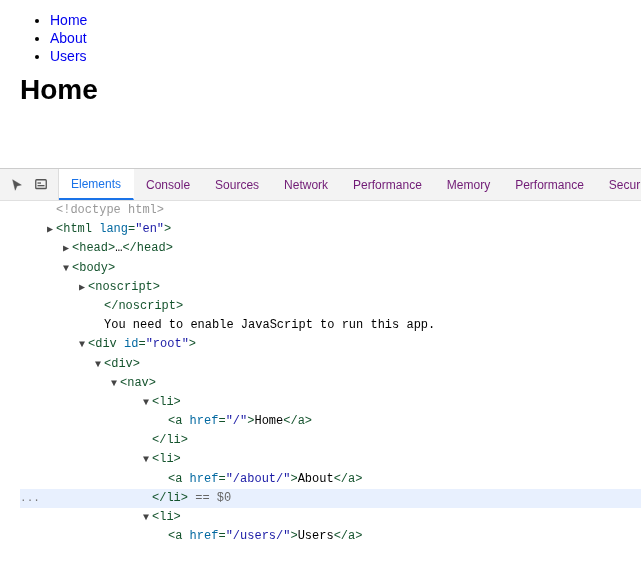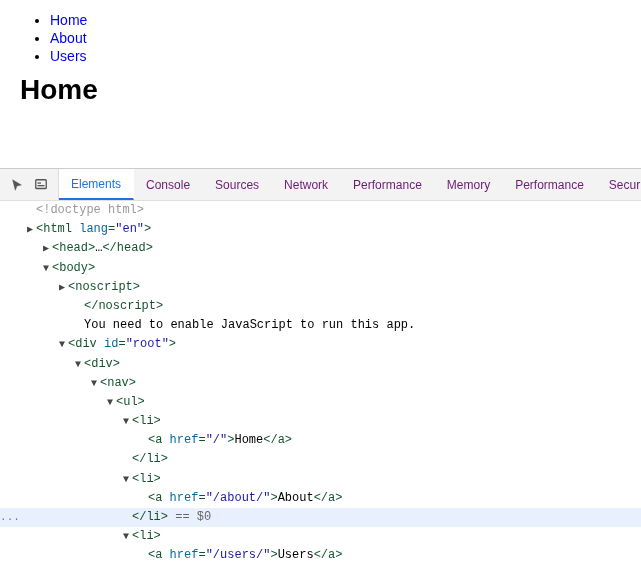--- a/index.html
+++ b/index.html
@@ -113,20 +113,21 @@
       font-size: 12px;
       line-height: 1.6;
     }
 
     .code-line {
       display: flex;
       align-items: center;
       padding: 0 0 0 0;
       white-space: nowrap;
       position: relative;
+      margin-left: 20px;
     }
 
     .code-line.highlighted {
       background: #e8f0fe;
     }
 
     .code-line .dots {
       color: #777;
       font-size: 11px;
       width: 20px;
@@ -236,24 +237,20 @@
       <div class="code-line">
         <span class="dots">&nbsp;</span>
         <span class="code-content"><span style="display:inline-block;width:48px"></span><span class="toggle">▼</span><span class="tag">&lt;div&gt;</span></span>
       </div>
       <div class="code-line">
         <span class="dots">&nbsp;</span>
         <span class="code-content"><span style="display:inline-block;width:64px"></span><span class="toggle">▼</span><span class="tag">&lt;nav&gt;</span></span>
       </div>
       <div class="code-line">
         <span class="dots">&nbsp;</span>
-        <span class="code-content"><span style="display:inline-block;width:80px"></span><span class="toggle">▼</span><span class="tag">&lt;ul&gt;</span></span>
-      </div>
-      <div class="code-line">
-        <span class="dots">&nbsp;</span>
         <span class="code-content"><span style="display:inline-block;width:96px"></span><span class="toggle">▼</span><span class="tag">&lt;li&gt;</span></span>
       </div>
       <div class="code-line">
         <span class="dots">&nbsp;</span>
         <span class="code-content"><span style="display:inline-block;width:112px"></span><span class="toggle">&nbsp;</span><span class="tag">&lt;a</span> <span class="attr-name">href</span><span class="tag">=</span><span class="attr-value">"/"</span><span class="tag">&gt;</span><span class="text-content">Home</span><span class="tag">&lt;/a&gt;</span></span>
       </div>
       <div class="code-line">
         <span class="dots">&nbsp;</span>
         <span class="code-content"><span style="display:inline-block;width:96px"></span><span class="toggle">&nbsp;</span><span class="tag">&lt;/li&gt;</span></span>
       </div>

